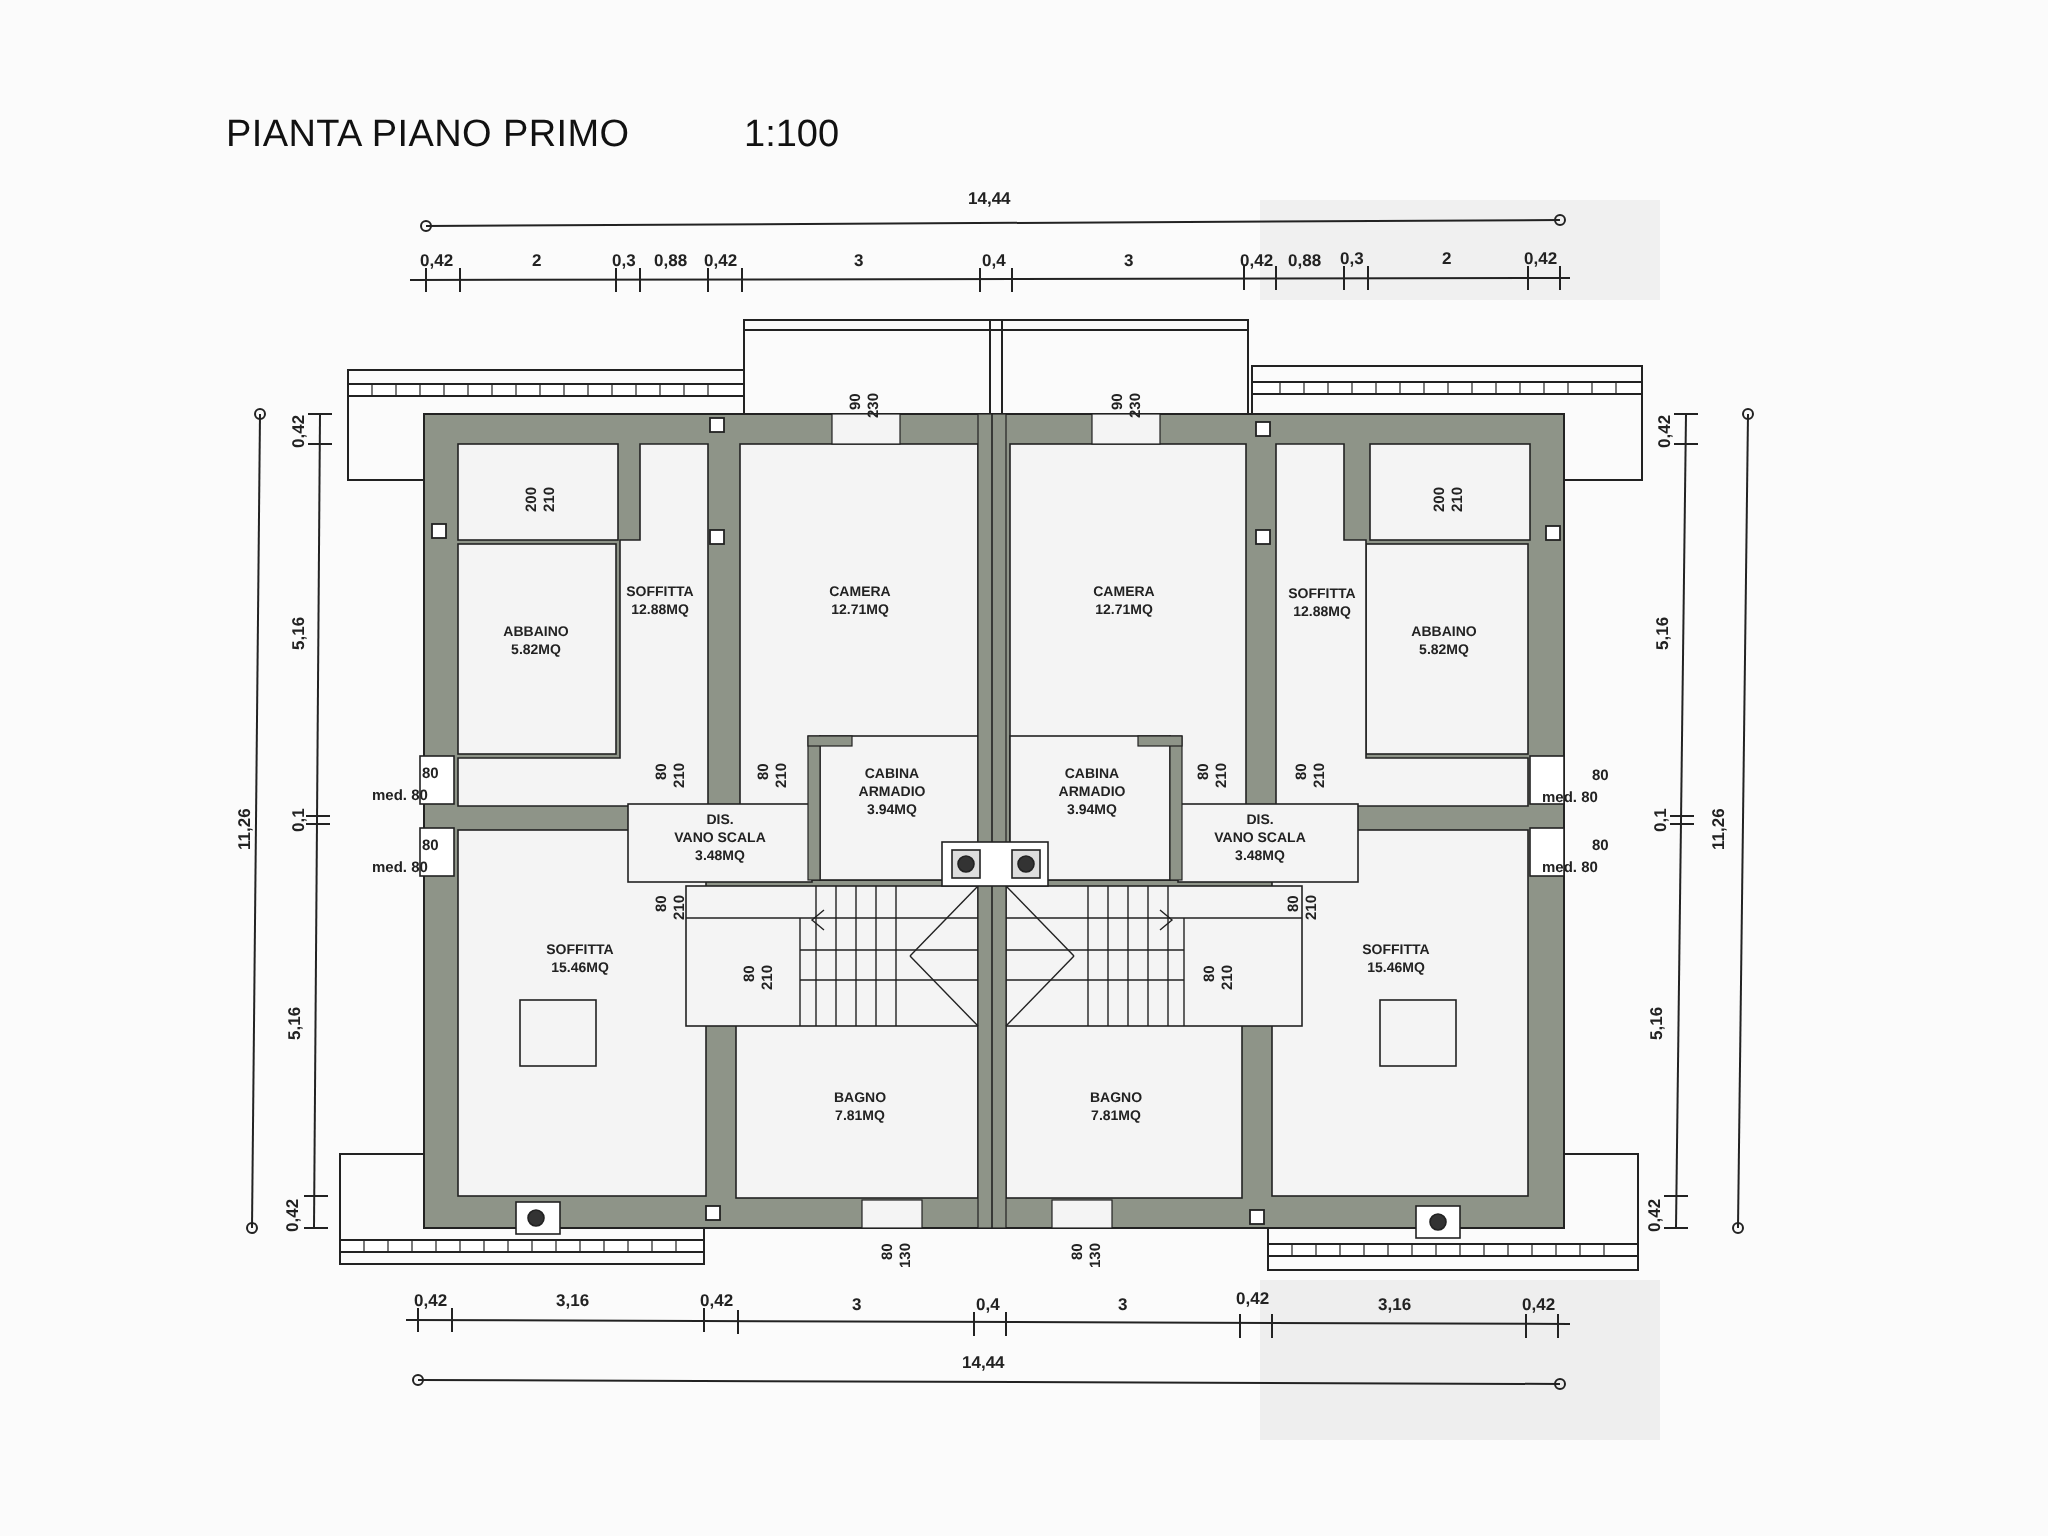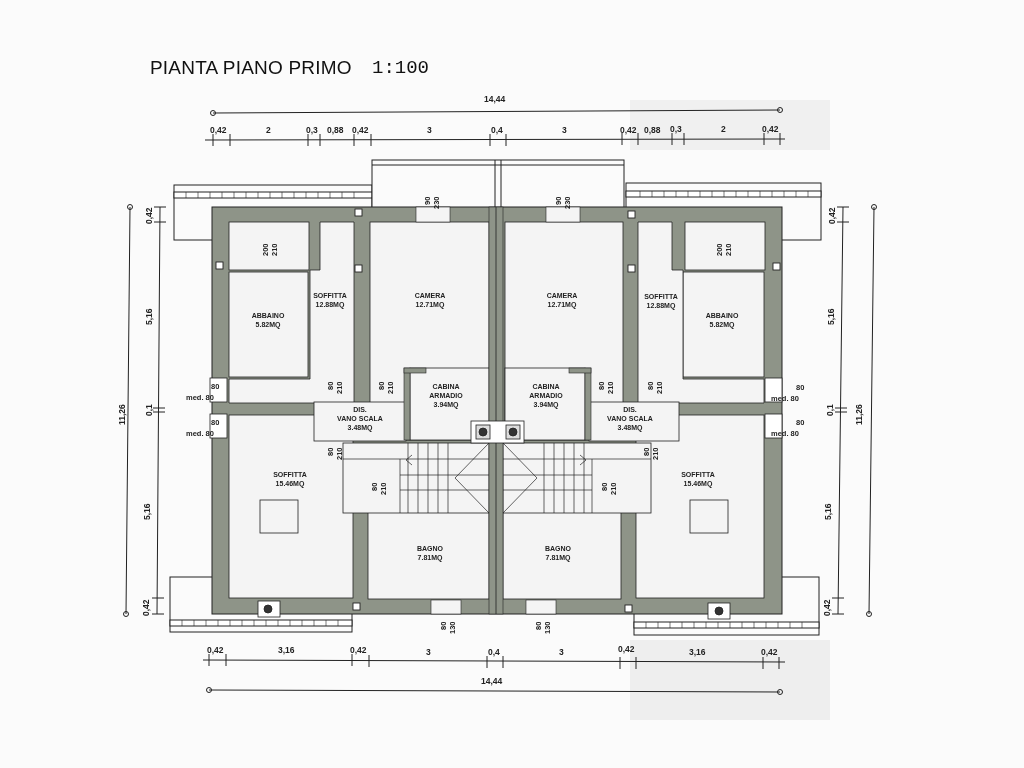--- a/index.html
+++ b/index.html
@@ -1,18 +1,18 @@
 <!DOCTYPE html>
 <html><head>
 <meta charset="utf-8">
 <style>
   html,body{margin:0;padding:0;background:#fbfbfb;}
   body{width:1024px;height:768px;position:relative;overflow:hidden;font-family:"Liberation Sans",sans-serif;}
-  .title{position:absolute;left:113px;top:57px;font-size:19px;color:#111;letter-spacing:0.2px;margin-left:37px;}
-  .scale{position:absolute;left:372px;top:57px;font-size:19px;color:#111;font-family:Liberation Mono, monospace;}
+  .title{position:absolute;left:113px;top:57px;font-size:19px;color:#111;letter-spacing:0.2px;}
+  .scale{position:absolute;left:372px;top:57px;font-size:19px;color:#111;}
   svg{position:absolute;left:0;top:0;}
   .dimtxt{font-family:"Liberation Sans",sans-serif;font-size:8.5px;font-weight:bold;fill:#222;}
   .room{font-family:"Liberation Sans",sans-serif;font-size:7px;font-weight:bold;fill:#222;}
   .small{font-family:"Liberation Sans",sans-serif;font-size:7.5px;font-weight:bold;fill:#222;}
 </style>
 </head>
 <body>
 
 <div class="title">PIANTA PIANO PRIMO</div>
 <div class="scale">1:100</div>

